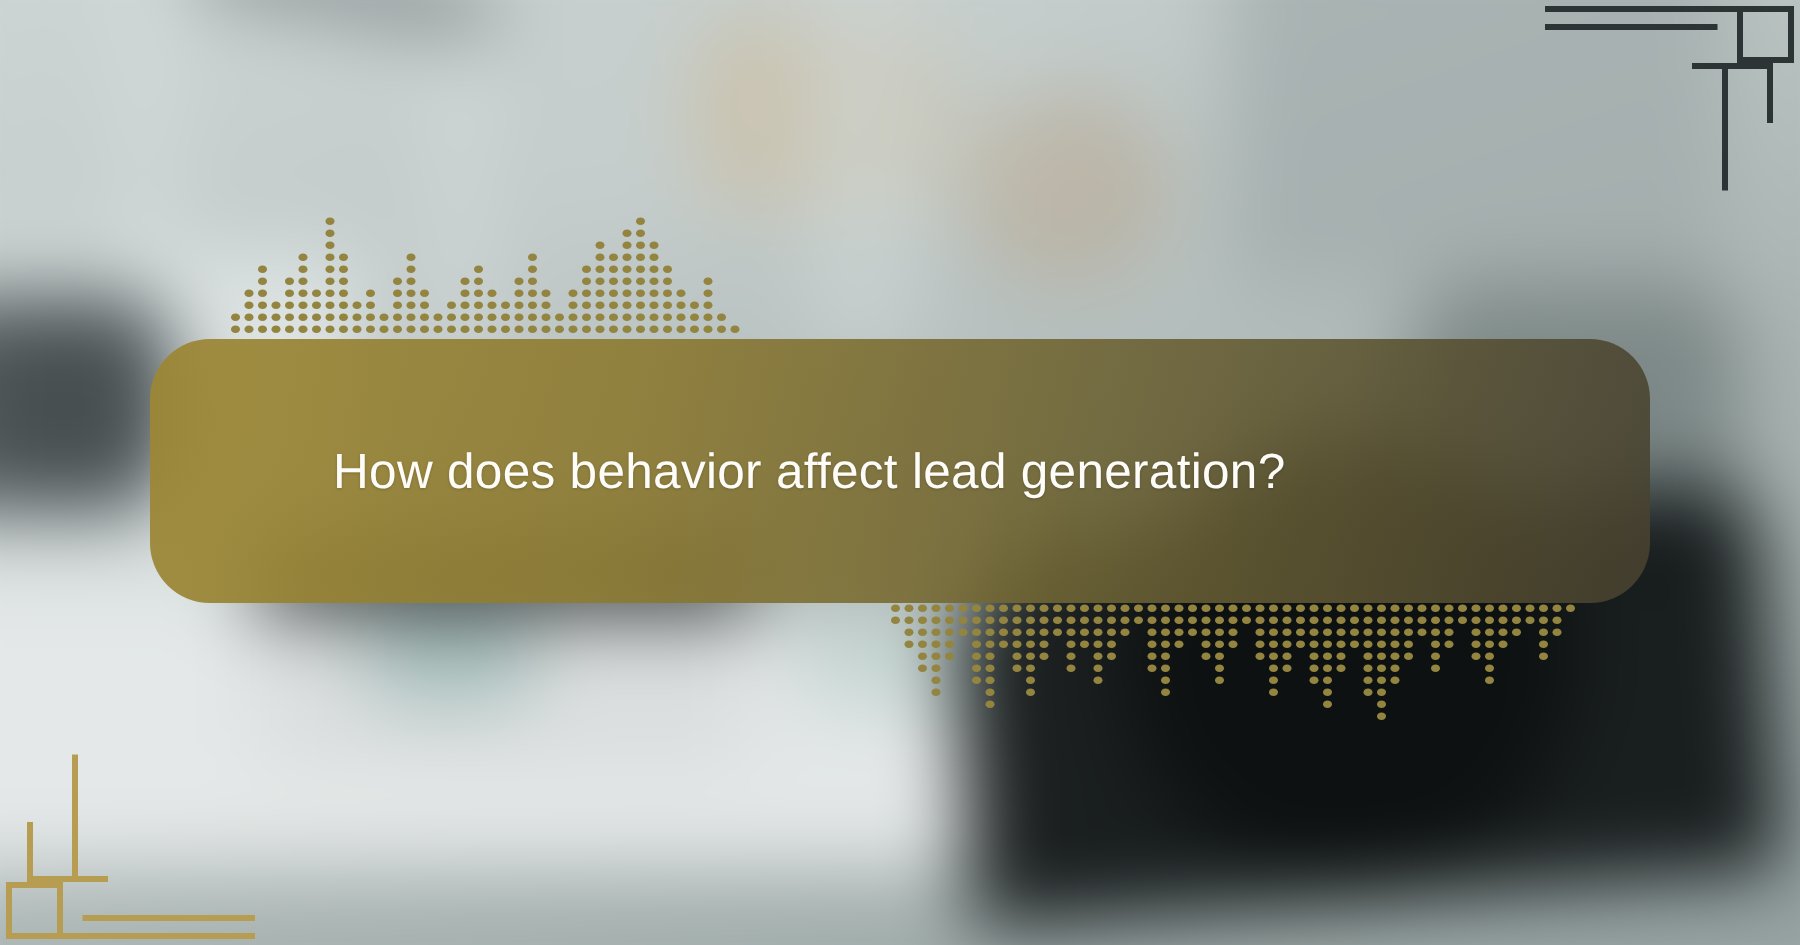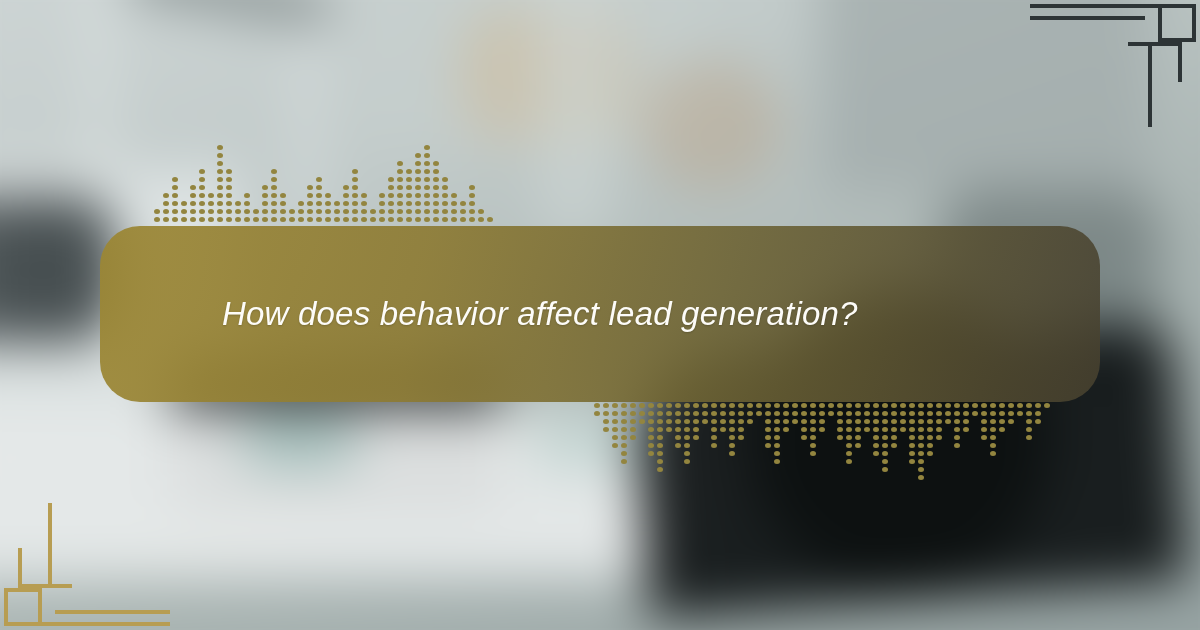--- a/index.html
+++ b/index.html
@@ -100,21 +100,20 @@
       rgba(156,135,52,.93) 0%,
       rgba(141,123,52,.92) 32%,
       rgba(109,99,52,.90) 62%,
       rgba(71,65,47,.88) 100%);
     display:flex; align-items:center;
   }
   #banner-title {
     color:#fdfcf8; font-size:33px; font-weight:400; letter-spacing:.2px;
     padding-left:122px; white-space:nowrap;
     text-shadow:0 1px 2px rgba(0,0,0,.18);
-    font-style:italic;
   }
 </style>
 </head>
 <body>
 
 <div id="stage">
 
   <div class="bg-layer bg-base">
     <div class="panel-r"></div>
     <div class="panel-g"></div>

